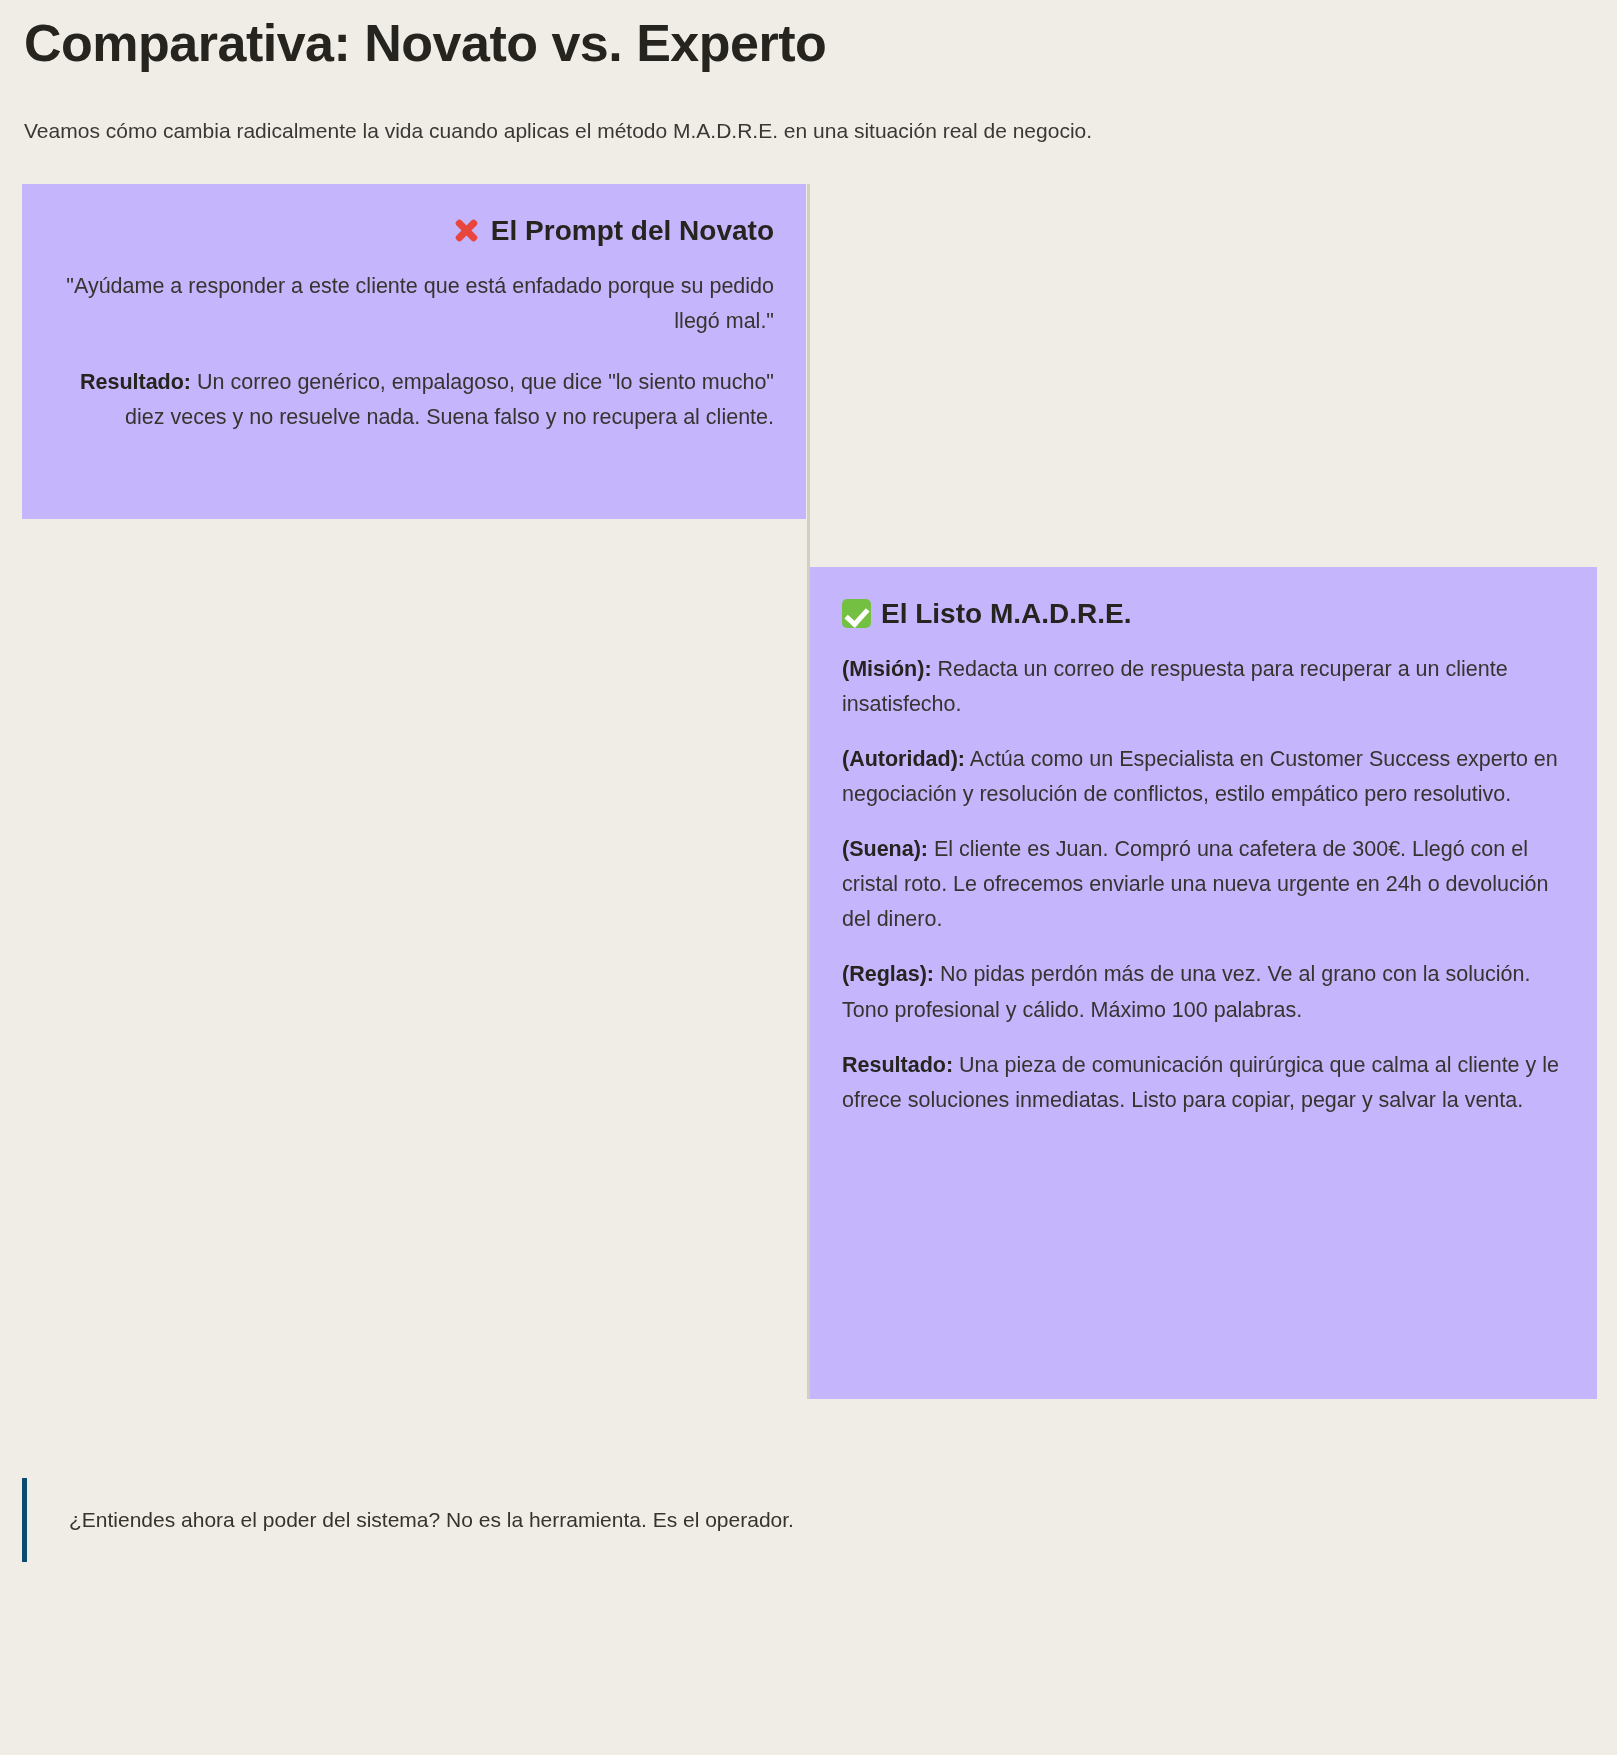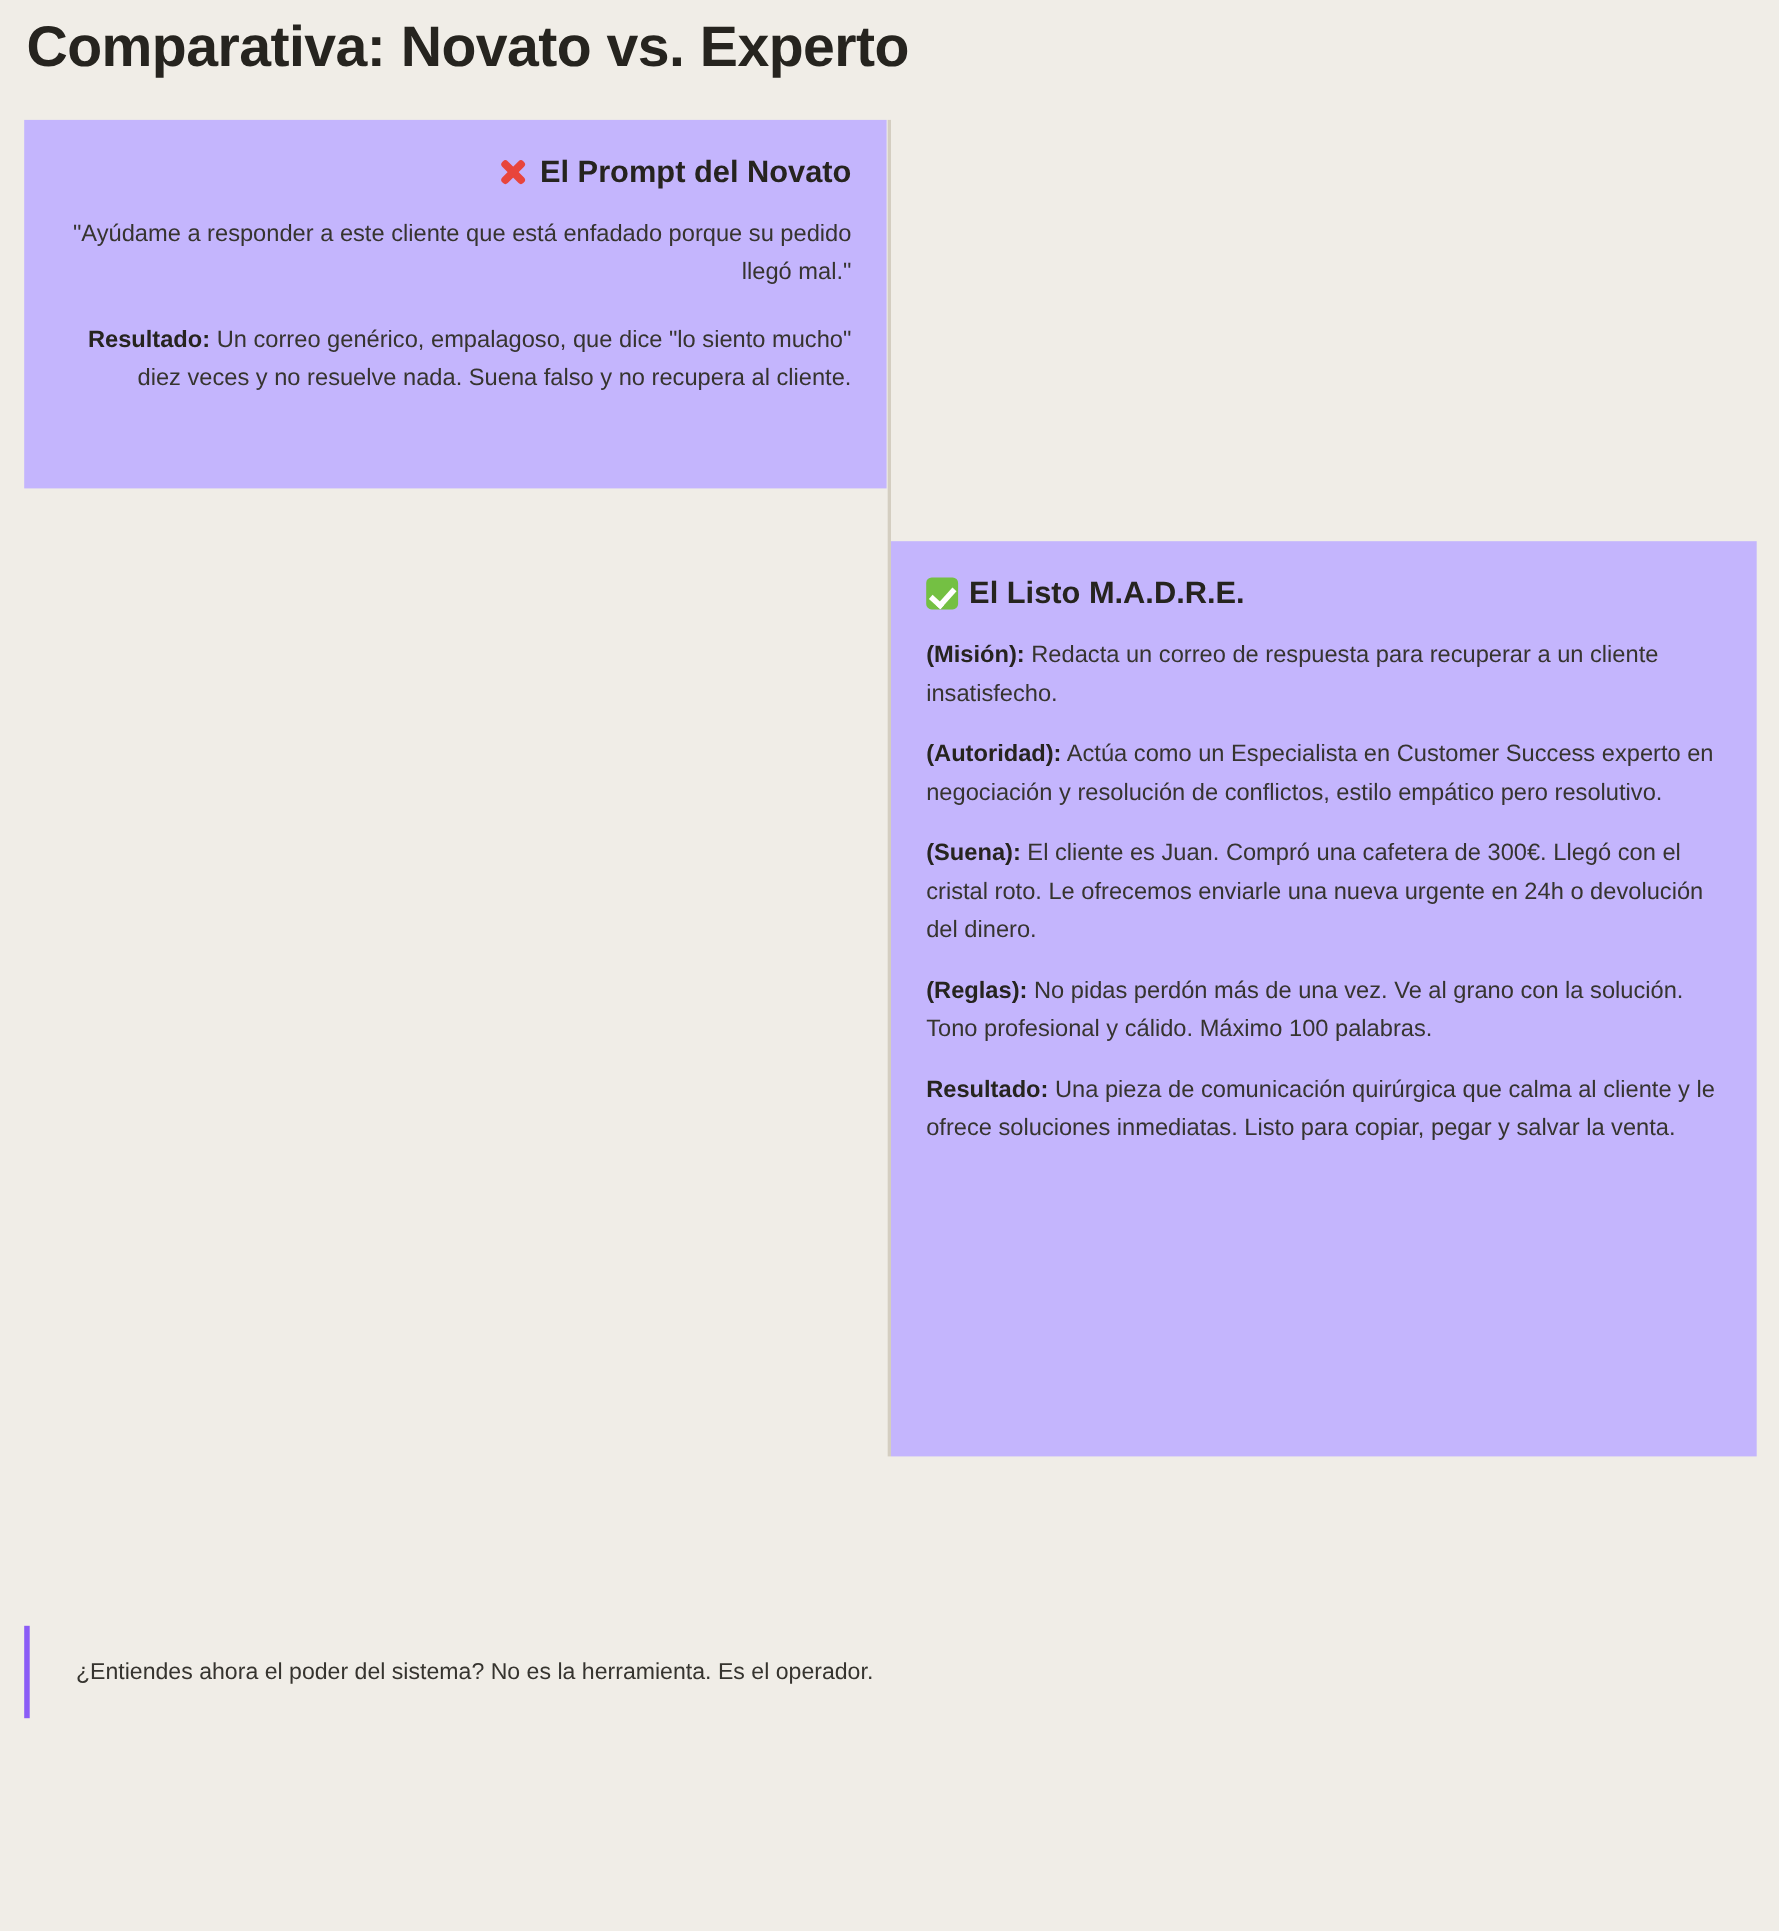--- a/index.html
+++ b/index.html
@@ -148,38 +148,39 @@
 
   .card-novato .body-block { margin-top: 4px; }
   .card-novato p { margin-bottom: 26px; }
 
   
   .footer {
     position: absolute;
     left: 22px;
     top: 1478px;
     width: 1200px;
-    border-left: 5px solid #8b5cf6;
+    border-left: 5px solid #0c4a6e;
     padding: 26px 0 26px 42px;
     box-sizing: border-box;
   }
   .footer-text {
     margin: 0;
     font-size: 21px;
     line-height: 1.5;
     color: #36342f;
   }
 </style>
 </head>
 <body>
 
 <div class="page">
 
   <div class="header">
     <h1 class="page-title">Comparativa: Novato vs. Experto</h1>
+    <p class="intro">Veamos cómo cambia radicalmente la vida cuando aplicas el método M.A.D.R.E. en una situación real de negocio.</p>
   </div>
 
   <div class="timeline">
 
     <div class="timeline-line"></div>
 
     <div class="card card-novato">
       <h2 class="card-heading">
         <span class="icon-x"></span>
         <span>El Prompt del Novato</span>

